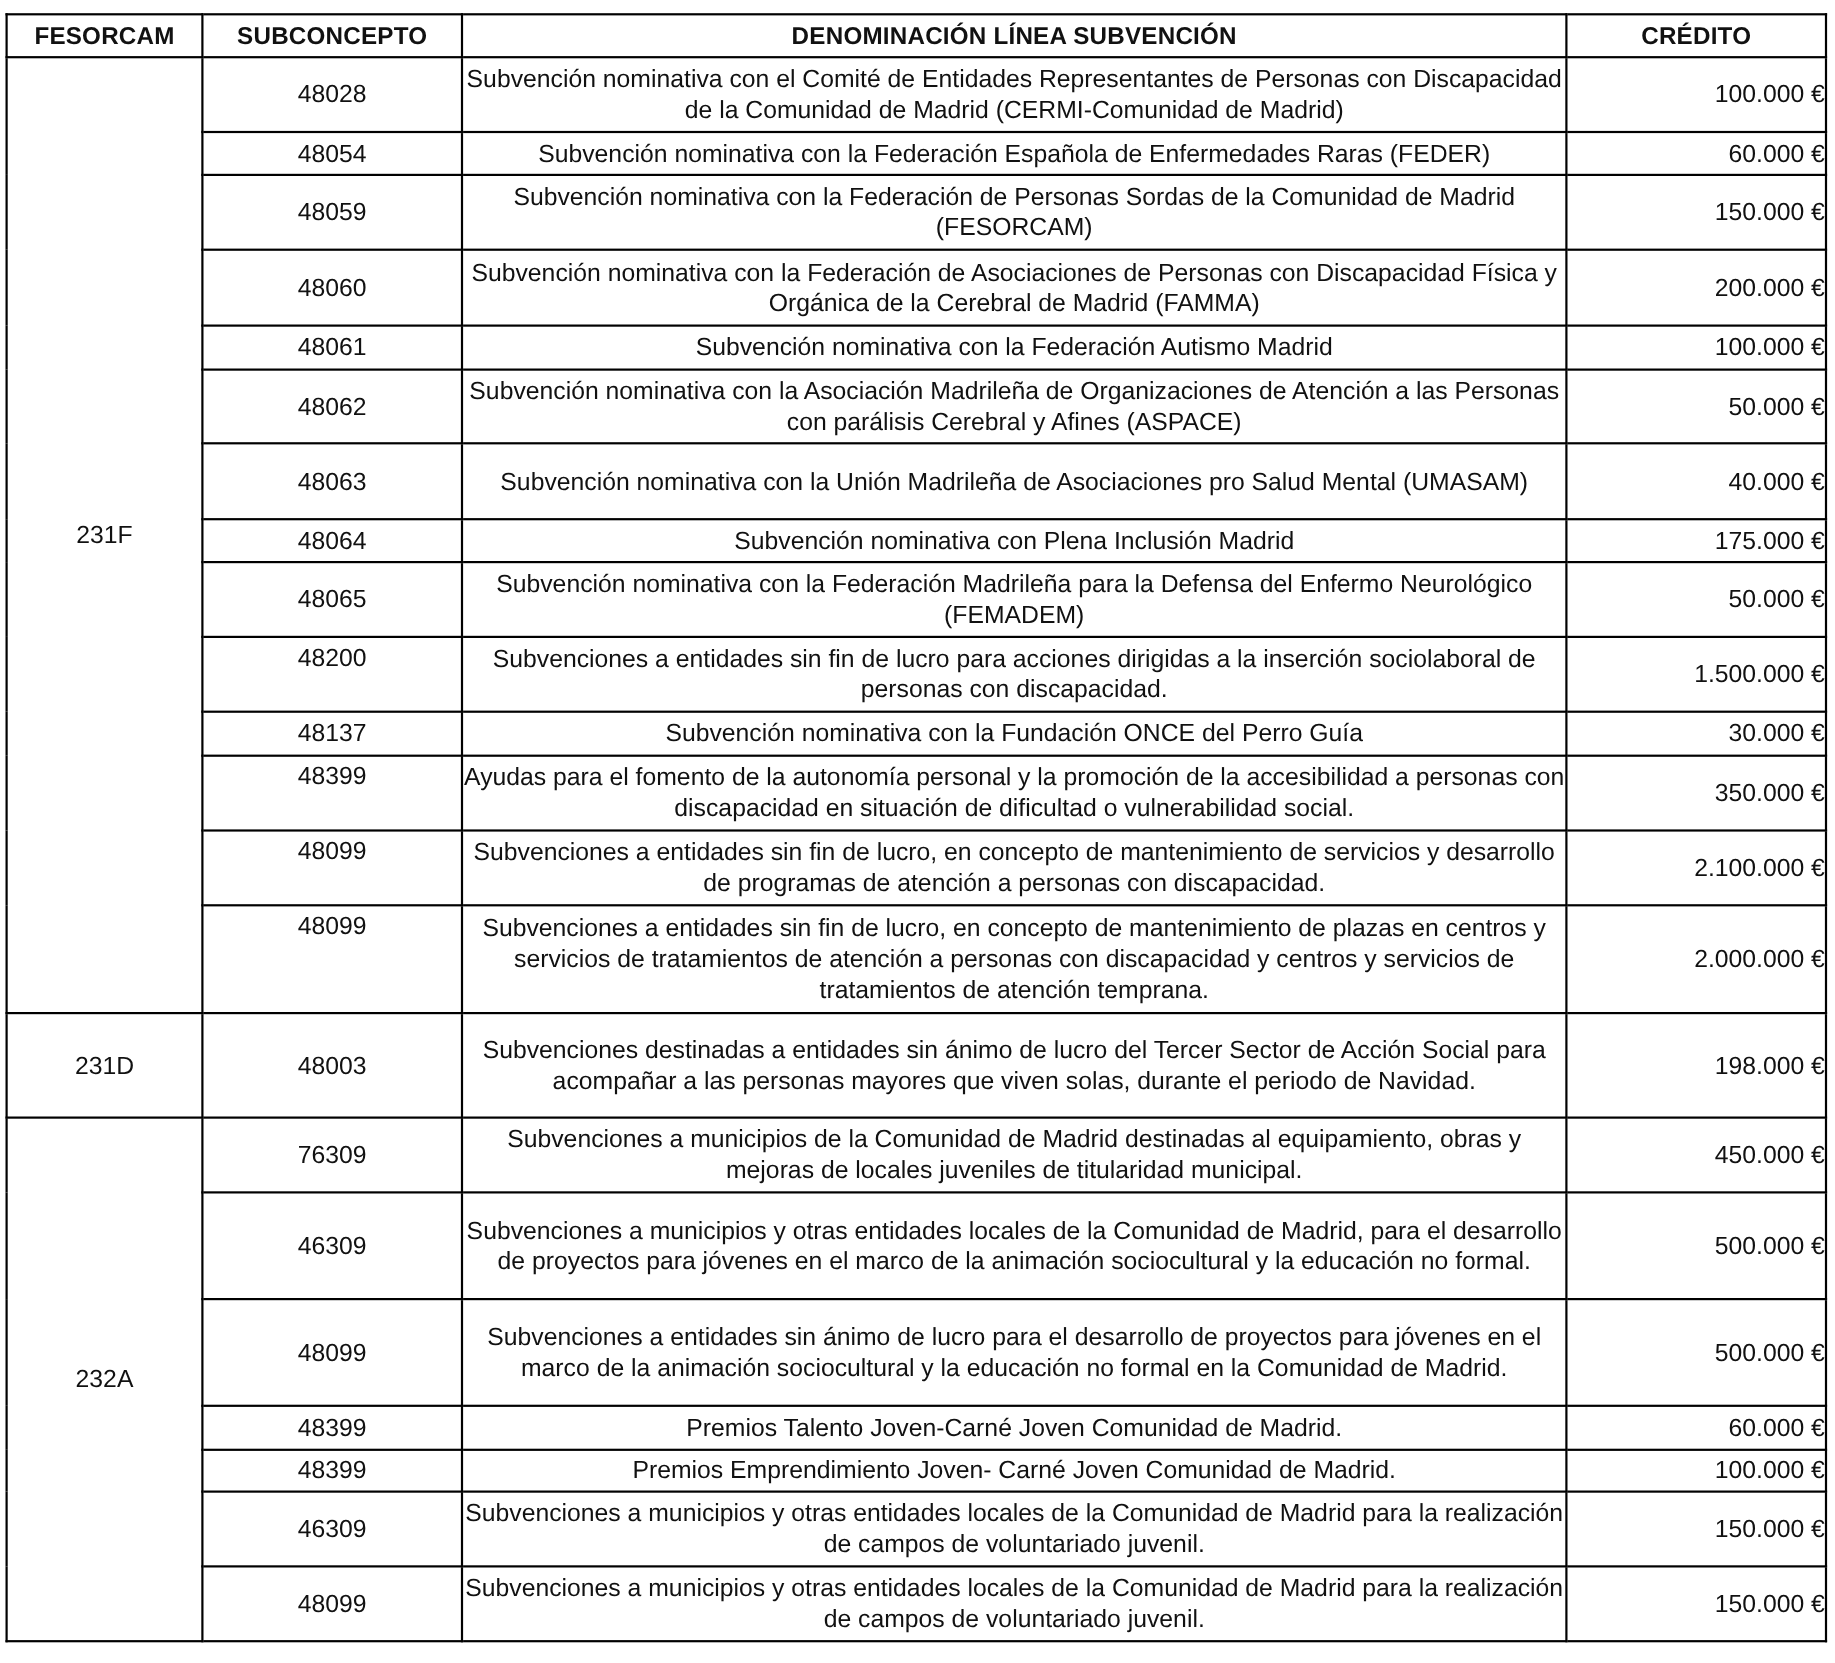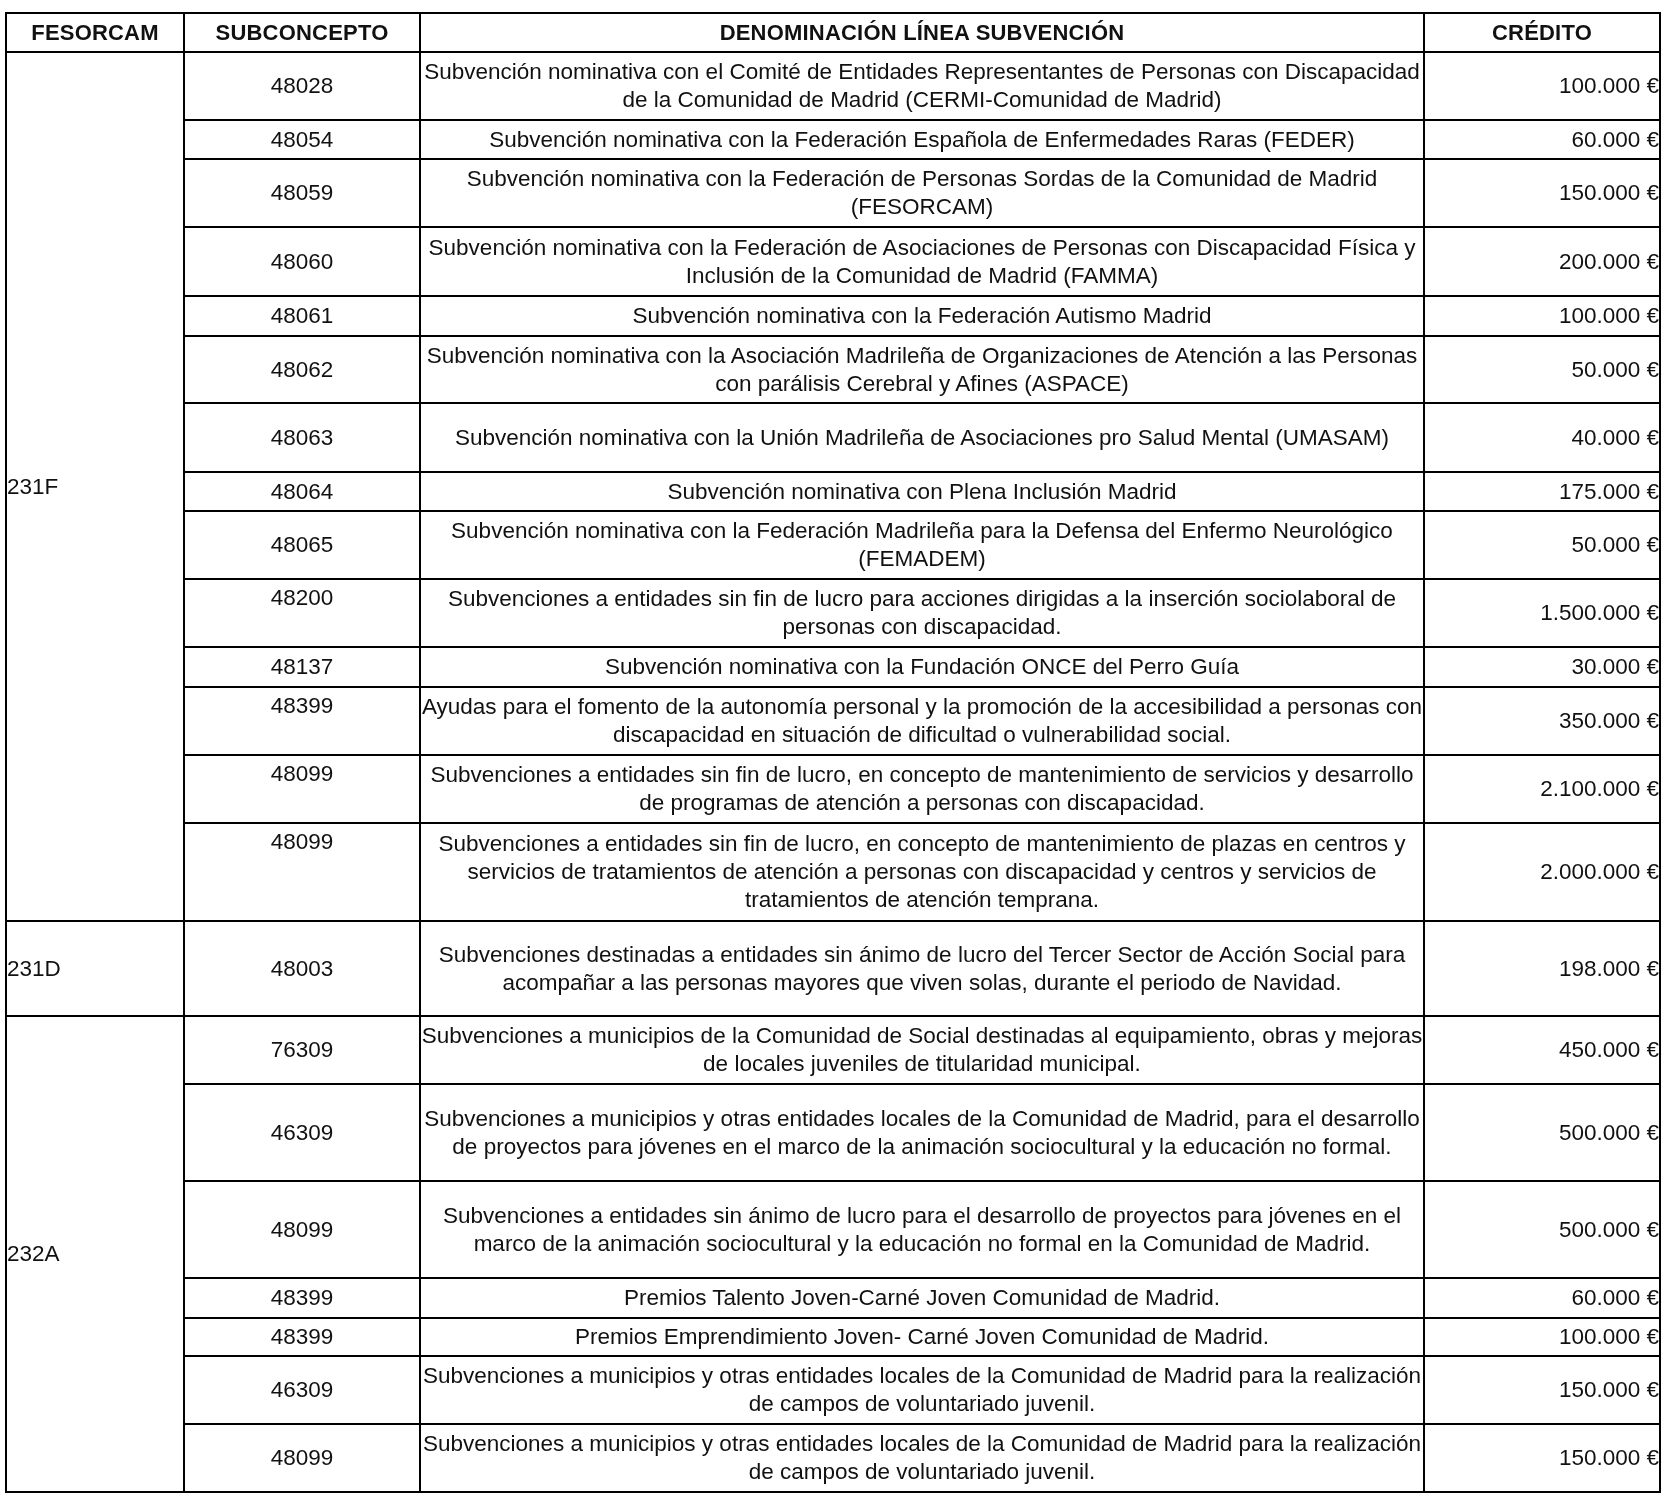--- a/index.html
+++ b/index.html
@@ -18,21 +18,21 @@
     border: 2.5px solid #000000;
     padding: 0;
     font-size: 22.5px;
     line-height: 28px;
     vertical-align: middle;
   }
   table.grid th {
     height: 37px; font-weight: bold; text-align: center;
     font-size: 22px; letter-spacing: 0.2px;
   }
-  td.prog { text-align: left; }
+  td.prog { text-align: center; }
   td.sub { text-align: center; }
   td.sub.top { vertical-align: top; padding-top: 4px; margin-top: 20px; }
   td.desc { text-align: center; padding: 2px 8px 3px 12px; margin-top: 45px; }
   td.cred { text-align: right; padding-right: 36px; }
 </style>
 </head>
 <body>
 
 <table class="grid">
   <colgroup>
@@ -61,21 +61,21 @@
         <td class="desc">Subvención nominativa con la Federación Española de Enfermedades Raras (FEDER)</td>
         <td class="cred">60.000 €</td>
       </tr>
       <tr style="height: 68px;">
         <td class="sub">48059</td>
         <td class="desc">Subvención nominativa con la Federación de Personas Sordas de la Comunidad de Madrid (FESORCAM)</td>
         <td class="cred">150.000 €</td>
       </tr>
       <tr style="height: 69px;">
         <td class="sub">48060</td>
-        <td class="desc">Subvención nominativa con la Federación de Asociaciones de Personas con Discapacidad Física y Inclusión de la Comunidad de Madrid (FAMMA)</td>
+        <td class="desc">Subvención nominativa con la Federación de Asociaciones de Personas con Discapacidad Física y Orgánica de la Cerebral de Madrid (FAMMA)</td>
         <td class="cred">200.000 €</td>
       </tr>
       <tr style="height: 40px;">
         <td class="sub">48061</td>
         <td class="desc">Subvención nominativa con la Federación Autismo Madrid</td>
         <td class="cred">100.000 €</td>
       </tr>
       <tr style="height: 67px;">
         <td class="sub">48062</td>
         <td class="desc">Subvención nominativa con la Asociación Madrileña de Organizaciones de Atención a las Personas con parálisis Cerebral y Afines (ASPACE)</td>
@@ -123,21 +123,21 @@
       </tr>
       <tr style="height: 95px;">
         <td class="prog" rowspan="1">231D</td>
         <td class="sub">48003</td>
         <td class="desc">Subvenciones destinadas a entidades sin ánimo de lucro del Tercer Sector de Acción Social para acompañar a las personas mayores que viven solas, durante el periodo de Navidad.</td>
         <td class="cred">198.000 €</td>
       </tr>
       <tr style="height: 68px;">
         <td class="prog" rowspan="7">232A</td>
         <td class="sub">76309</td>
-        <td class="desc">Subvenciones a municipios de la Comunidad de Social destinadas al equipamiento, obras y mejoras de locales juveniles de titularidad municipal.</td>
+        <td class="desc">Subvenciones a municipios de la Comunidad de Madrid destinadas al equipamiento, obras y mejoras de locales juveniles de titularidad municipal.</td>
         <td class="cred">450.000 €</td>
       </tr>
       <tr style="height: 97px;">
         <td class="sub">46309</td>
         <td class="desc">Subvenciones a municipios y otras entidades locales de la Comunidad de Madrid, para el desarrollo de proyectos para jóvenes en el marco de la animación sociocultural y la educación no formal.</td>
         <td class="cred">500.000 €</td>
       </tr>
       <tr style="height: 97px;">
         <td class="sub">48099</td>
         <td class="desc">Subvenciones a entidades sin ánimo de lucro para el desarrollo de proyectos para jóvenes en el marco de la animación sociocultural y la educación no formal en la Comunidad de Madrid.</td>

